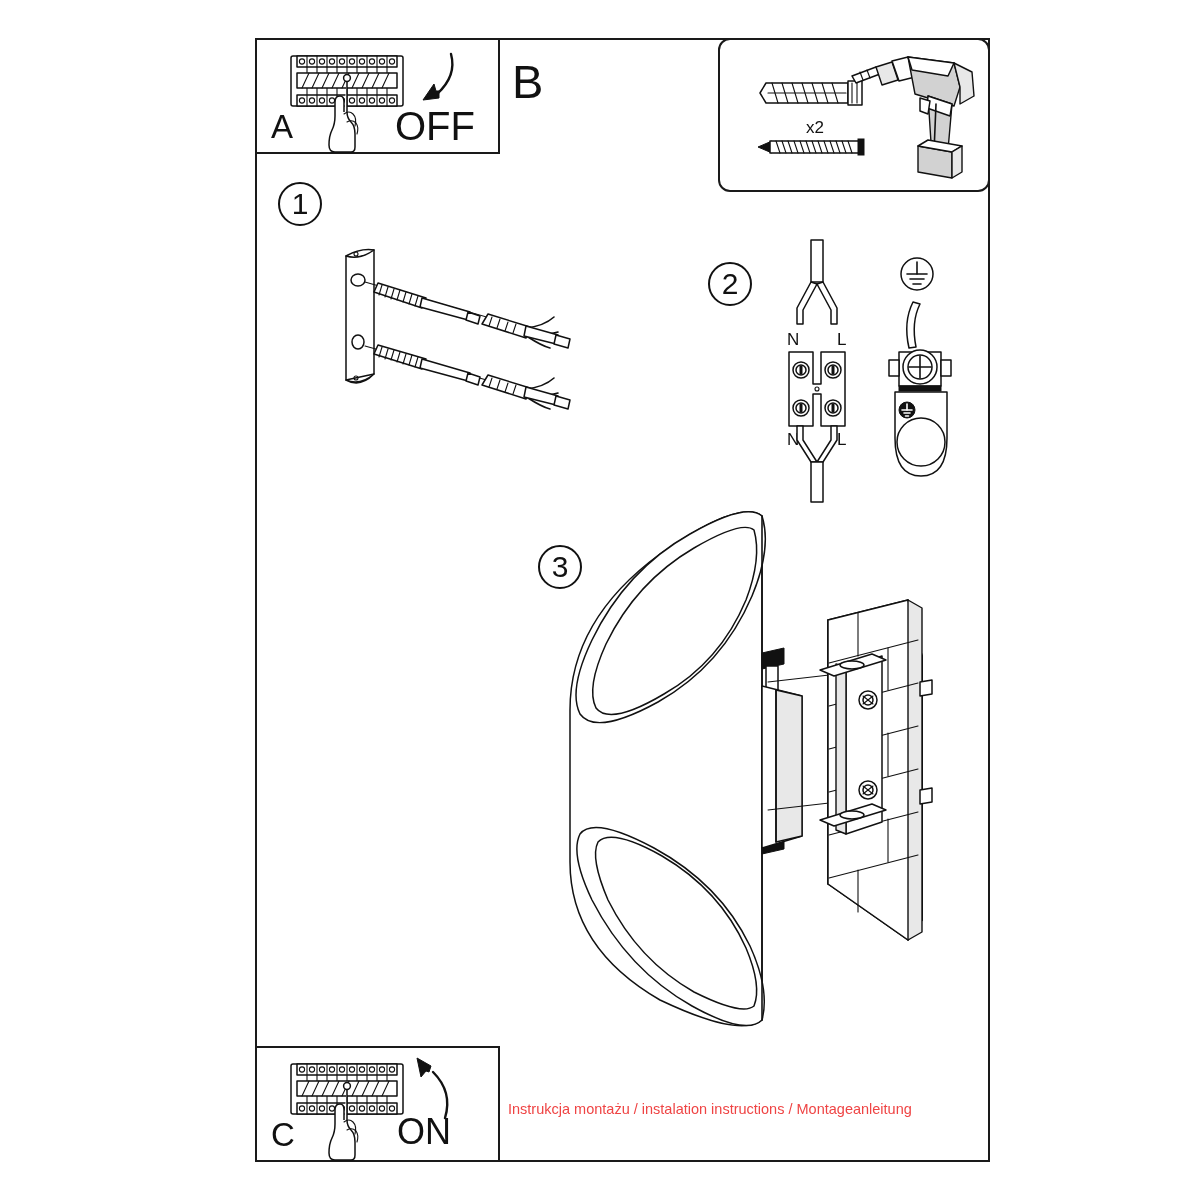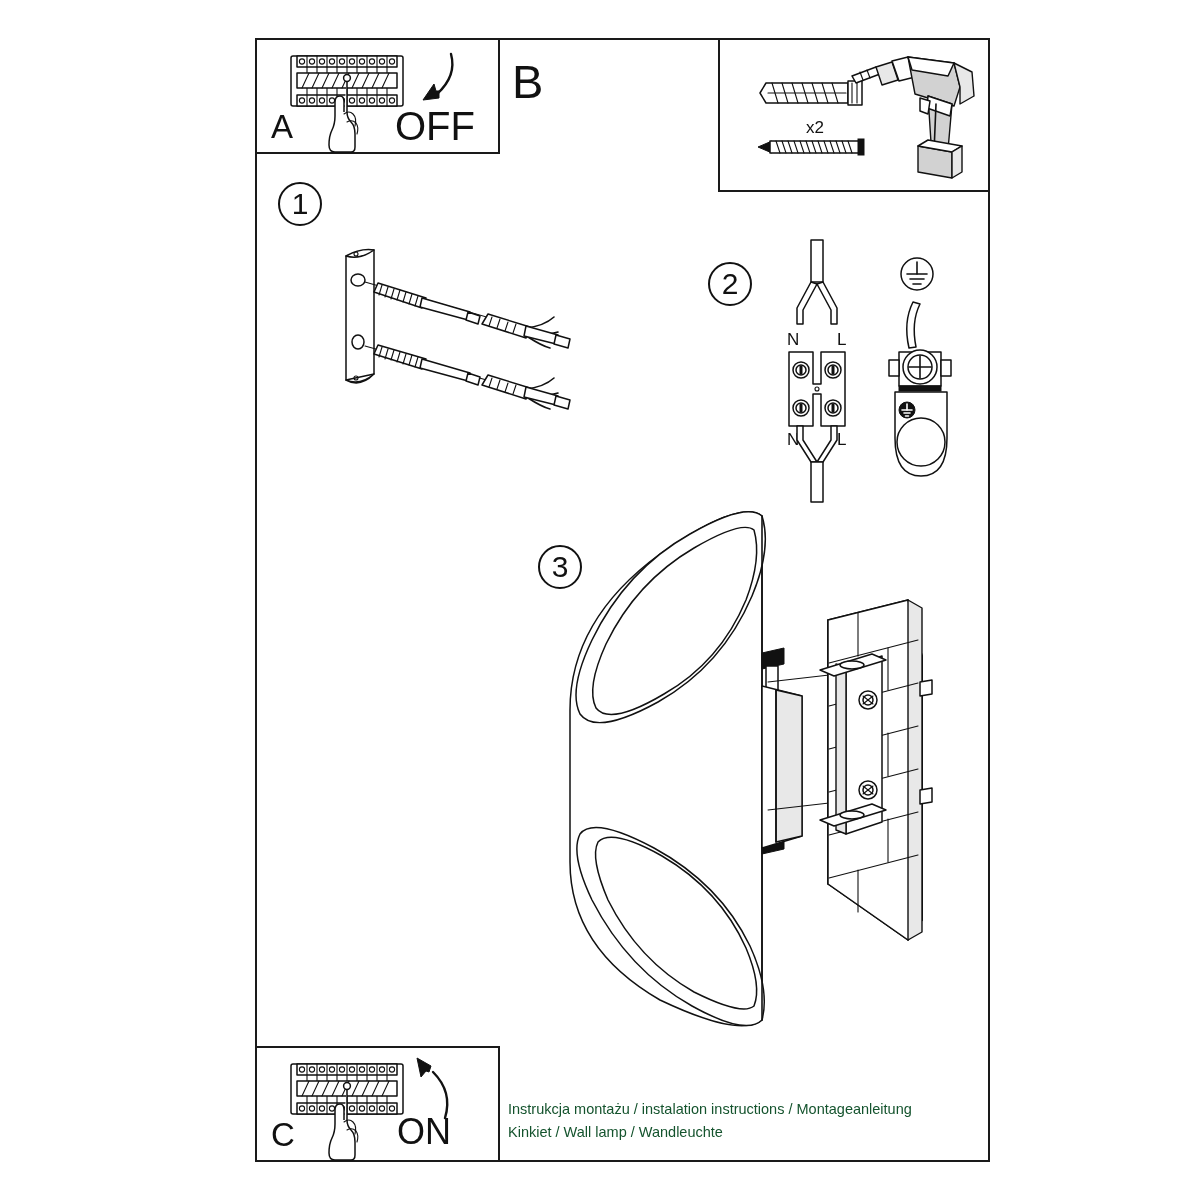--- a/index.html
+++ b/index.html
@@ -7,36 +7,36 @@
        font-family:"Liberation Sans","DejaVu Sans",sans-serif;color:#1a1a1a;}
   #page{position:relative;width:1200px;height:1200px;background:#fff;}
 
   
   #frame{position:absolute;left:255px;top:38px;width:735px;height:1124px;
          border:2px solid #1a1a1a;box-sizing:border-box;background:#fff;}
 
   
   .panel{position:absolute;border:2px solid #1a1a1a;box-sizing:border-box;background:#fff;}
   #panel-a{left:255px;top:38px;width:245px;height:116px;}
-  #panel-b{left:718px;top:38px;width:272px;height:154px;}
+  #panel-b{left:718px;top:38px;width:272px;height:154px;border-radius:12px;}
   #panel-c{left:255px;top:1046px;width:245px;height:116px;}
 
   .panel-letter{position:absolute;font-size:33px;font-weight:400;line-height:1;
                 color:#111;letter-spacing:0;}
 
   .big-letter{position:absolute;font-size:47px;font-weight:400;color:#111;line-height:1;}
 
   
   .step-circle{position:absolute;width:44px;height:44px;border:2.5px solid #111;
                border-radius:50%;display:flex;align-items:center;justify-content:center;
                font-size:30px;color:#111;background:#fff;box-sizing:border-box;}
 
   
   #caption{position:absolute;left:508px;top:1098px;width:470px;
-           font-size:14.5px;line-height:1.62;color:#14532d;}
+           font-size:14.5px;line-height:1.62;color:#ef4444;}
   #caption div{white-space:nowrap;}
 
   
   .art{position:absolute;}
   svg{display:block;overflow:visible;}
   .ln{fill:none;stroke:#111;stroke-width:1.6;stroke-linecap:round;stroke-linejoin:round;}
   .ln-t{fill:none;stroke:#111;stroke-width:1.1;stroke-linecap:round;stroke-linejoin:round;}
   .ln-h{fill:none;stroke:#111;stroke-width:2.4;stroke-linecap:round;stroke-linejoin:round;}
   .fl-w{fill:#fff;stroke:#111;stroke-width:1.5;stroke-linejoin:round;}
   .fl-wt{fill:#fff;stroke:#111;stroke-width:1.1;stroke-linejoin:round;}
@@ -532,16 +532,15 @@
       <svg width="70" height="70" viewBox="0 0 70 70">
         <path class="ln-h" d="M48 62 Q56 36 36 16"></path>
         <path class="fl-k" d="M34 10 L20 2 L24 21 L29 15 L32 16 Z"></path>
       </svg>
     </div>
     <div class="panel-letter" style="left:140px;top:66px;font-size:36px;">ON</div>
   </div>
 
   <div id="caption">
     <div>Instrukcja montażu / instalation instructions / Montageanleitung</div>
-    <div>Kinkiet / Wall lamp / Wandleuchte</div>
   </div>
 
 </div>
 
 </body></html>

